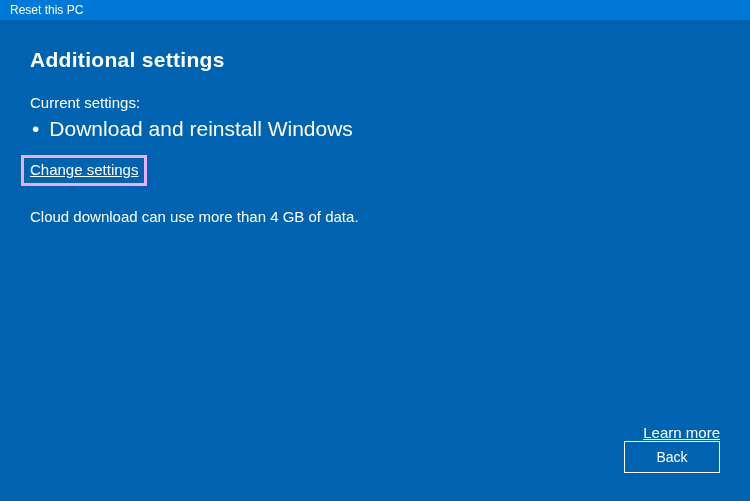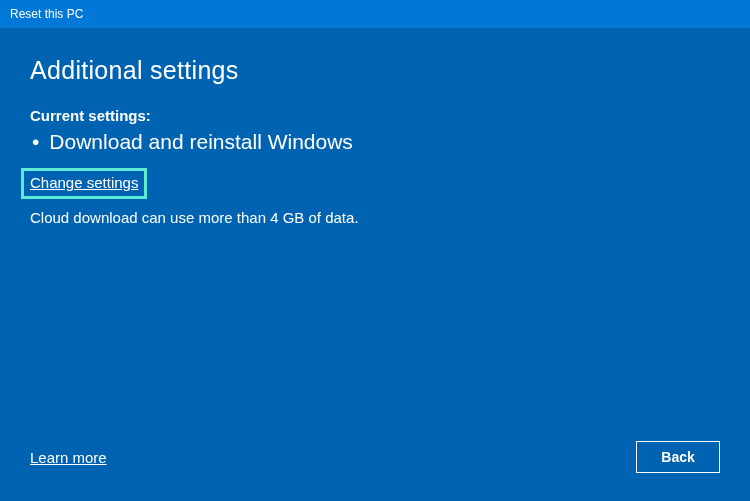--- a/index.html
+++ b/index.html
@@ -6,91 +6,90 @@
     body {
       width: 750px;
       height: 501px;
       background: #0063B1;
       font-family: "Segoe UI", Arial, sans-serif;
       color: #ffffff;
       overflow: hidden;
       position: relative;
     }
     .titlebar {
-      height: 28px;
+      height: 20px;
       background: #0078D7;
       padding: 4px 10px;
       font-size: 12px;
       display: flex;
       align-items: center;
     }
     .content {
       padding: 28px 30px 0 30px;
     }
     .heading {
-      font-size: 25px;
-      font-weight: 400;
+      font-size: 21px;
+      font-weight: 700;
       margin-bottom: 22px;
       letter-spacing: 0.3px;
     }
     .subheading {
       font-size: 15px;
       margin-bottom: 6px;
-      font-weight: bold;
     }
     ul.settings-list {
       list-style: none;
       font-size: 21px;
       margin-bottom: 14px;
     }
     ul.settings-list li::before {
       content: "•";
       margin-right: 10px;
       margin-left: 2px;
     }
     .change-link-wrapper {
       display: inline-block;
-      border: 3px solid #5eead4;
+      border: 3px solid #f0abfc;
       padding: 3px 6px 4px 6px;
       margin-left: -9px;
       margin-bottom: 6px;
     }
     .link {
       color: #ffffff;
       text-decoration: underline;
       font-size: 15px;
       cursor: pointer;
     }
     .info-text {
       font-size: 15px;
-      margin-top: 4px;
+      margin-top: 16px;
     }
     .footer {
       position: absolute;
       bottom: 28px;
       left: 30px;
       right: 30px;
       display: flex;
-      align-items: center;
+      align-items: flex-end;
+      flex-direction: column;
     }
     .footer .spacer { flex: 1; }
     .btn {
-      width: 84px;
+      width: 96px;
       height: 32px;
       background: transparent;
       border: 1.5px solid #ffffff;
       color: #ffffff;
       font-size: 14px;
       font-family: inherit;
       margin-left: 12px;
       cursor: pointer;
       display: flex;
       align-items: center;
       justify-content: center;
-      font-weight: bold;
     }
   </style>
 </head>
 <body>
 
 <div class="titlebar">
   <span>Reset this PC</span>
 </div>
 
 <div class="content">

